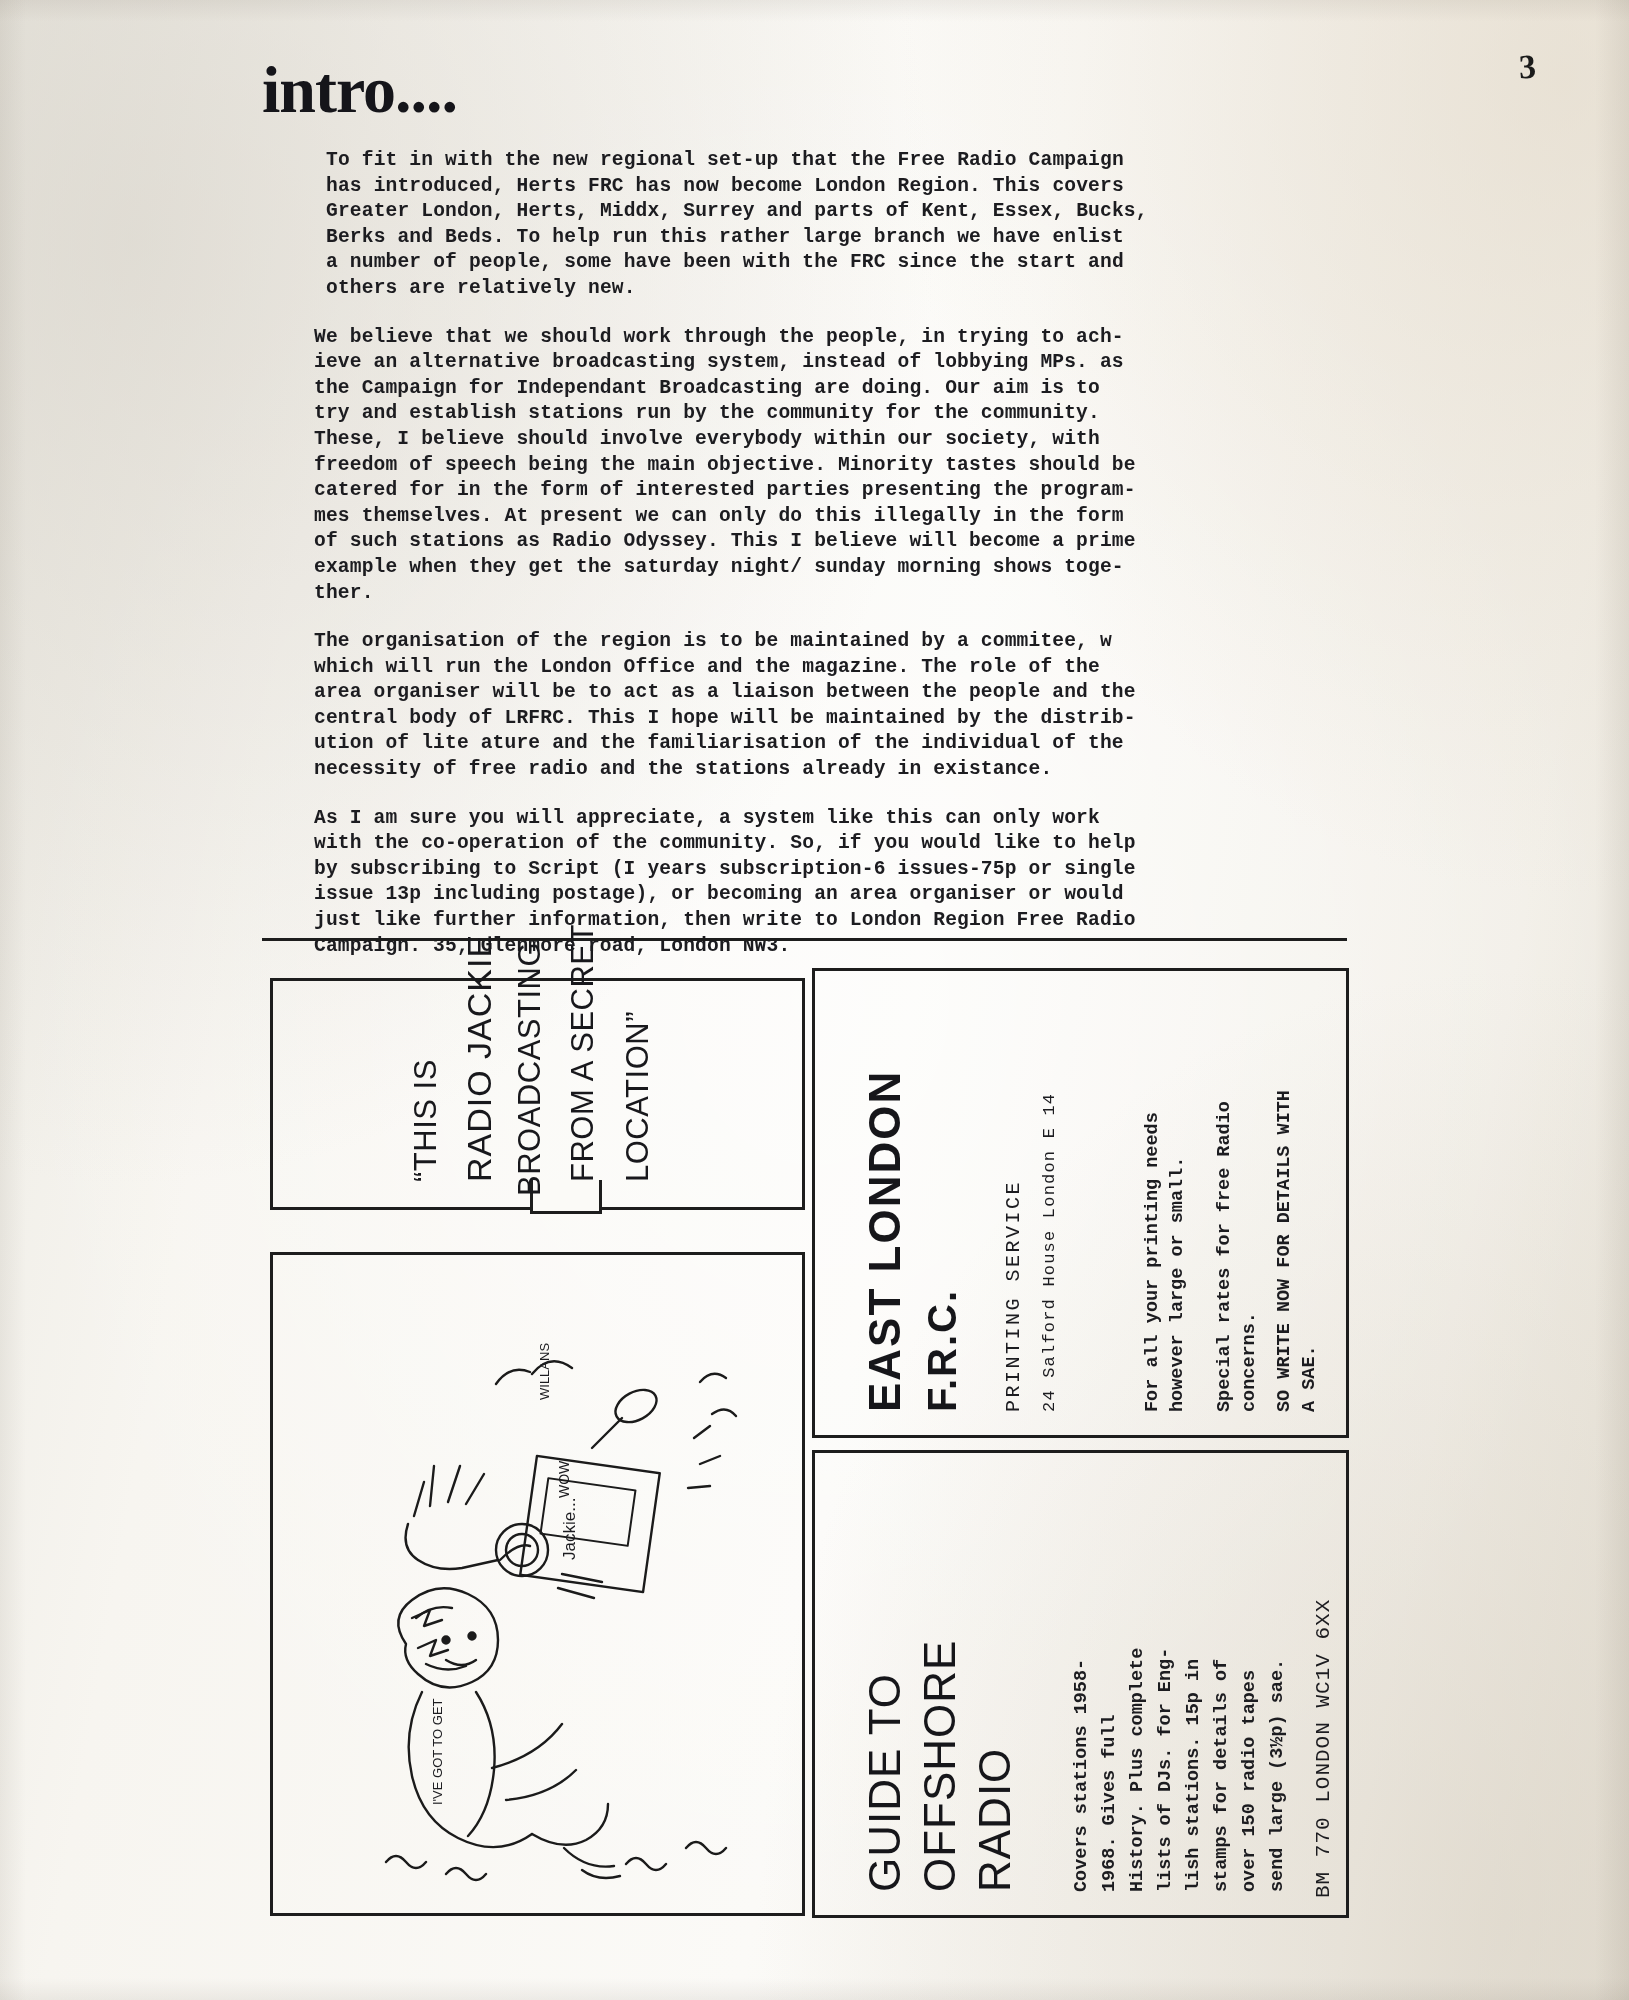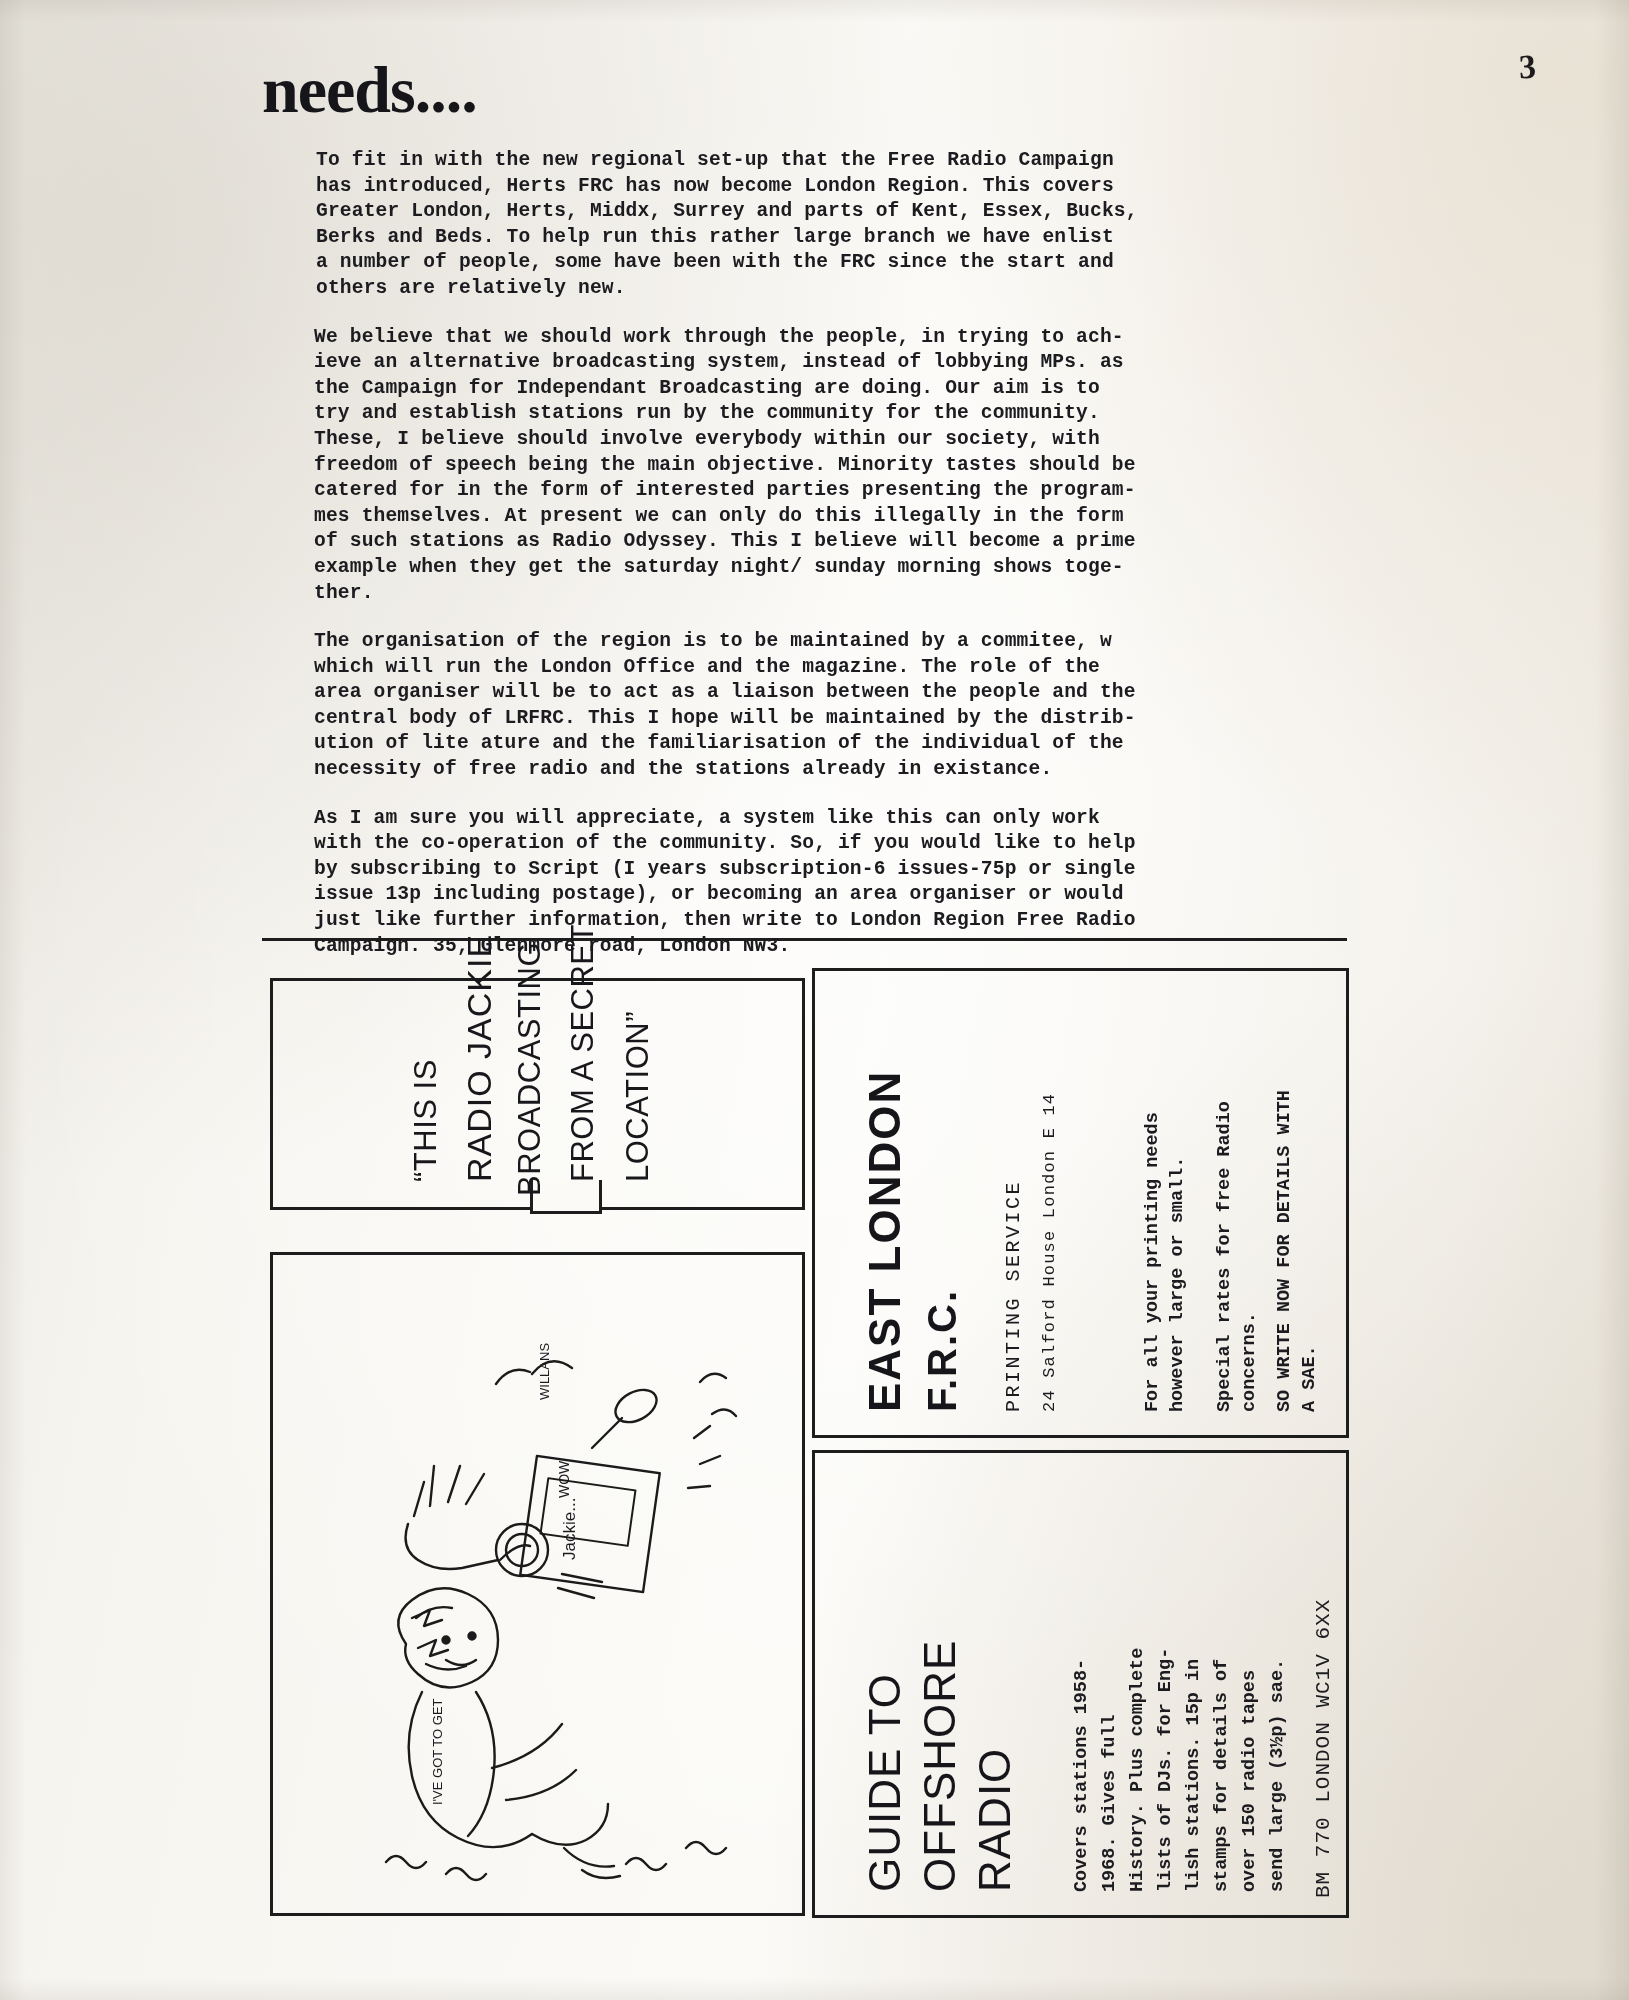--- a/index.html
+++ b/index.html
@@ -79,21 +79,21 @@
     font-size: 19.6px;
     line-height: 25.6px;
     color: #1c1c20;
     letter-spacing: 0.15px;
     font-weight: 700;
   }
   .body-copy p {
     margin: 0 0 23px 0;
     white-space: pre-wrap;
   }
-  .body-copy p.indent-a { margin-left: 6px; }
+  .body-copy p.indent-a { margin-left: 16px; }
   .body-copy p.indent-b { margin-left: 4px; }
 
   
   .divider {
     position: absolute;
     left: 262px;
     top: 938px;
     width: 1085px;
     height: 3px;
     background: #1d1d1d;
@@ -237,21 +237,21 @@
   }
 </style>
 </head>
 <body>
 
 <div class="page">
   <div class="sheet">
 
     <div class="page-number">3</div>
 
-    <div class="intro-title">needs....</div>
+    <div class="intro-title">intro....</div>
 
     <div class="body-copy">
       <p class="indent-a">To fit in with the new regional set-up that the Free Radio Campaign
 has introduced, Herts FRC has now become London Region. This covers
 Greater London, Herts, Middx, Surrey and parts of Kent, Essex, Bucks,
 Berks and Beds. To help run this rather large branch we have enlist
 a number of people, some have been with the FRC since the start and
 others are relatively new.</p>
       <p class="indent-b">We believe that we should work through the people, in trying to ach-
 ieve an alternative broadcasting system, instead of lobbying MPs. as

